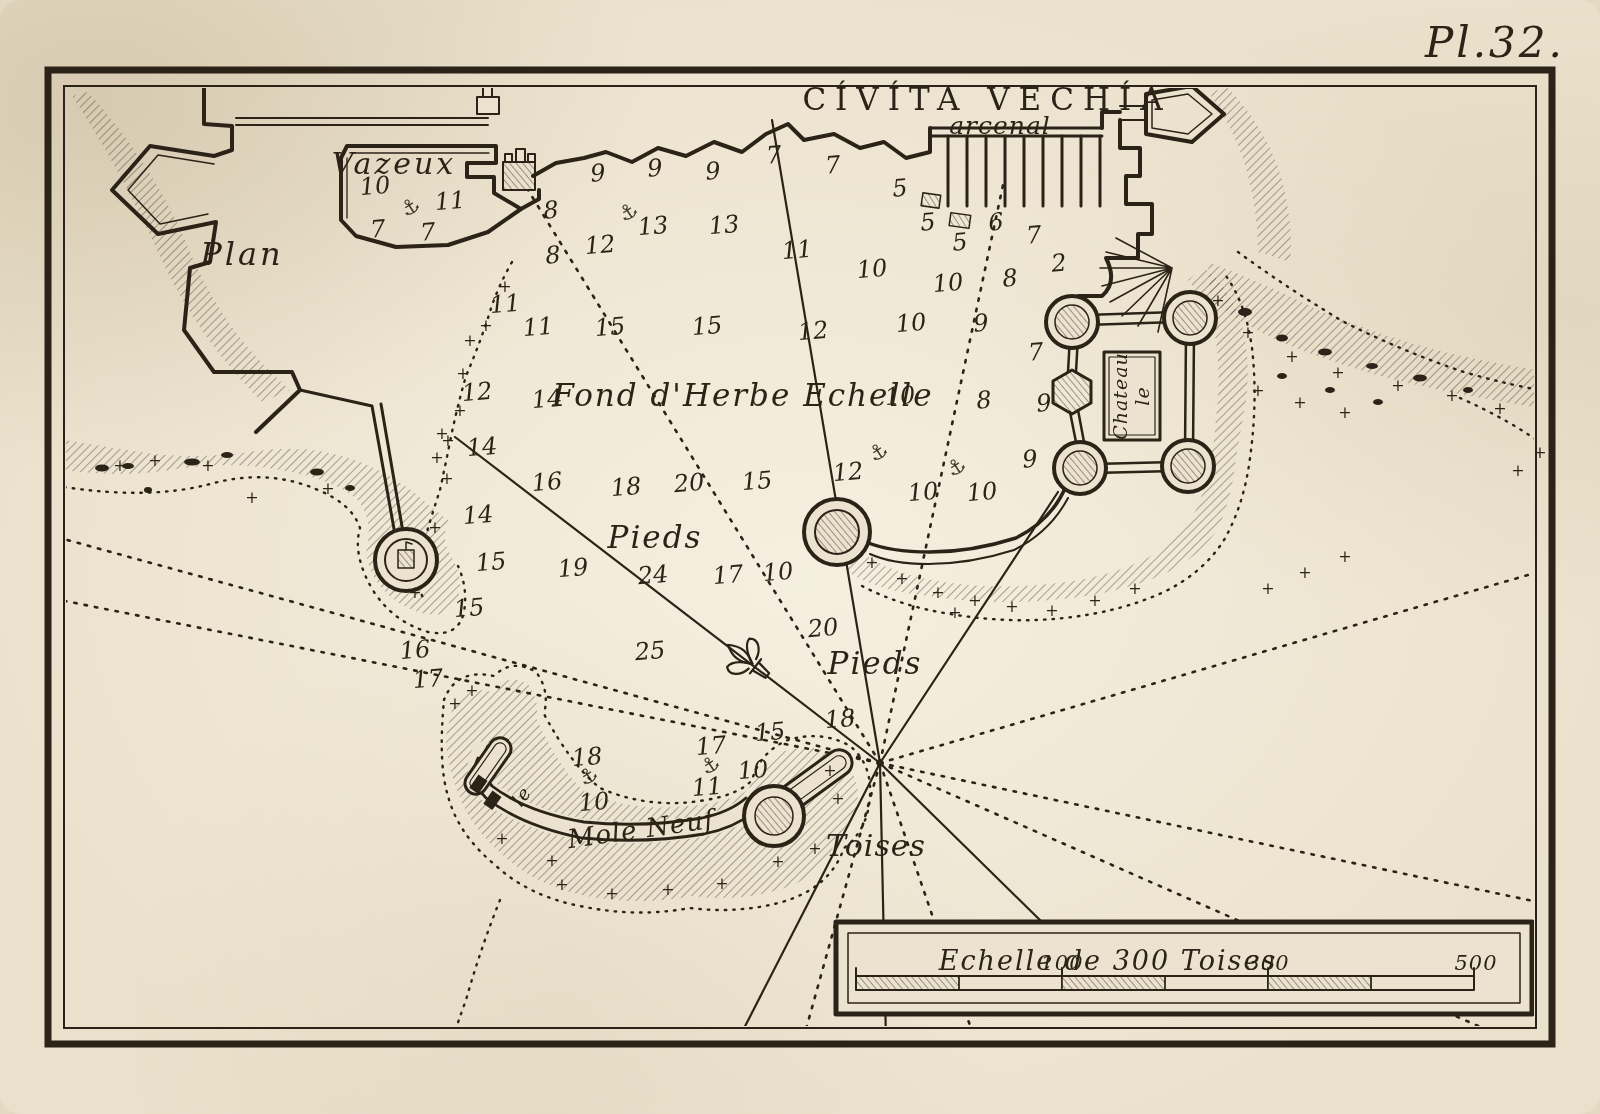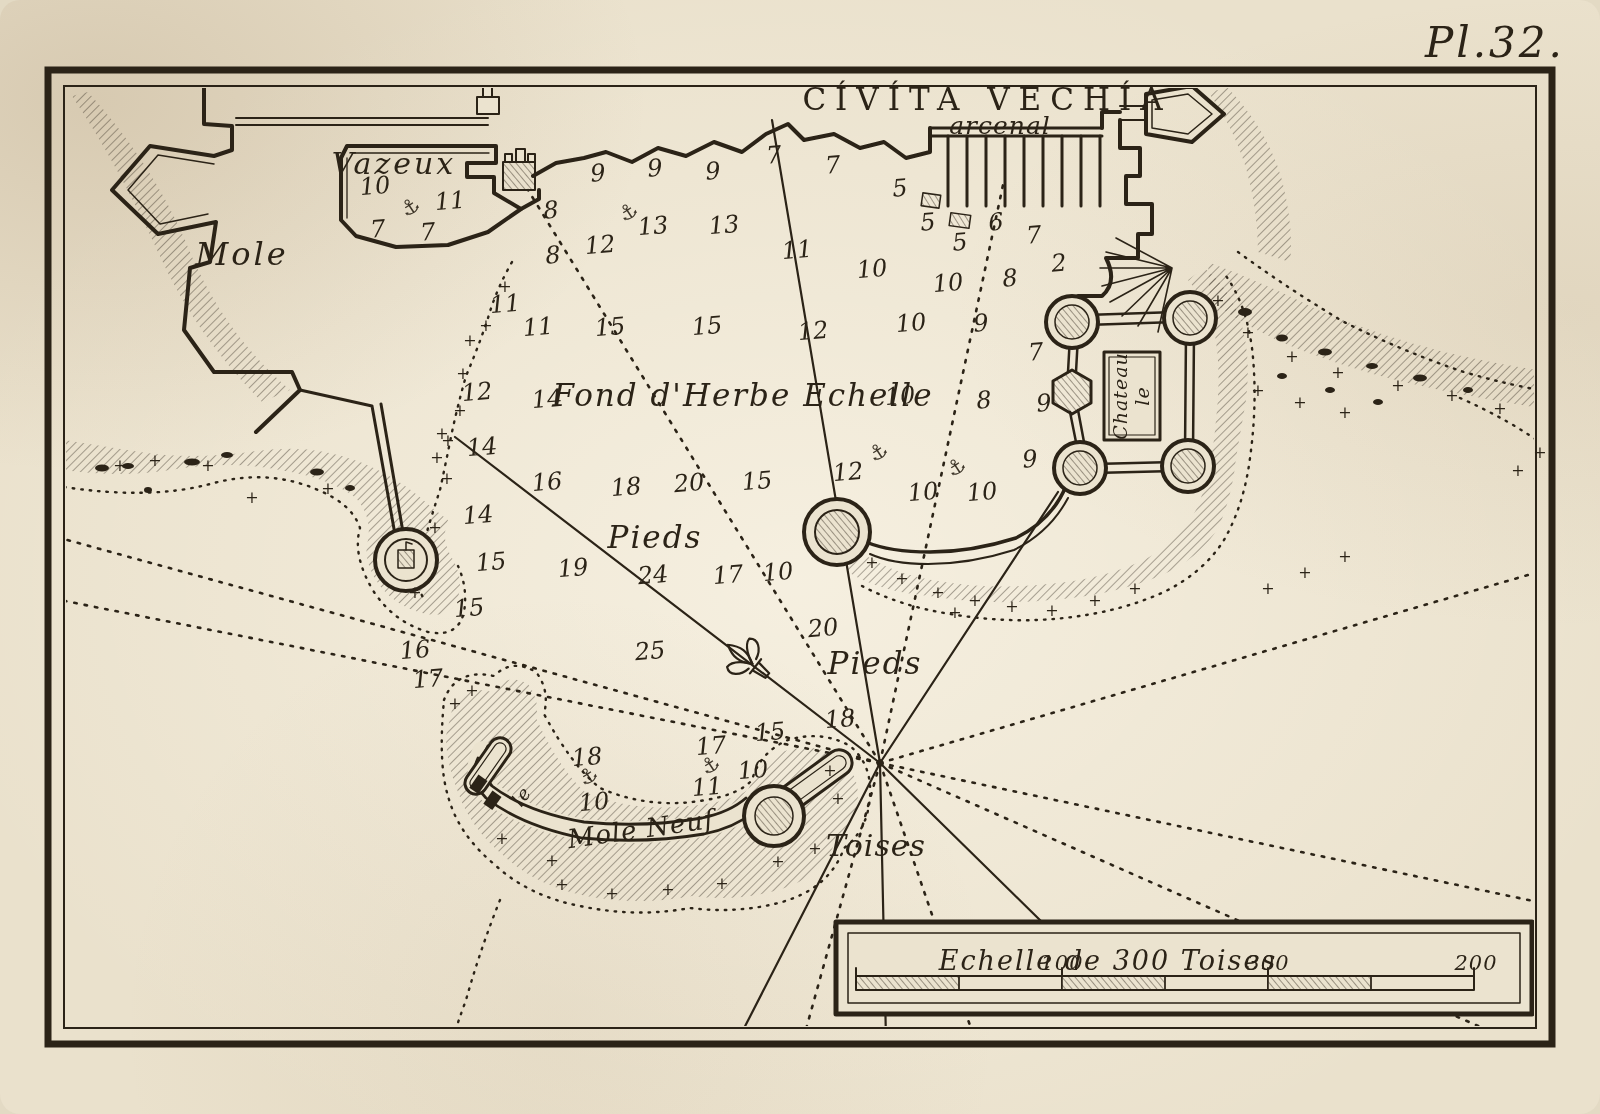--- a/index.html
+++ b/index.html
@@ -238,35 +238,35 @@
     <g fill="none" stroke="#2b2317">
       <rect x="48" y="70" width="1504" height="974" stroke-width="7"></rect>
       <rect x="64" y="86" width="1472" height="942" stroke-width="2"></rect>
     </g>
   </svg>
 
   <div class="layer">
     <div class="lbl city" style="left:987px;top:99px">Cívíta Vechía</div>
     <div class="lbl arsenal" style="left:1000px;top:125px">arcenal</div>
     <div class="lbl darce" style="left:394px;top:163px">Vazeux</div>
-    <div class="lbl fort" style="left:242px;top:254px">Mole</div>
+    <div class="lbl fort" style="left:242px;top:254px">Plan</div>
     <div class="lbl seabed" style="left:743px;top:395px">Fond d'Herbe Echelle</div>
     <div class="lbl pieds" style="left:655px;top:537px">Pieds</div>
     <div class="lbl pieds" style="left:875px;top:663px">Pieds</div>
     <div class="lbl chateau-label" style="left:1132px;top:396px">
       <span>Chateau</span><br>
       <span>le</span>
     </div>
     <div class="lbl mole" style="left:641px;top:829px">Mole Neuf</div>
     <div class="lbl mole-le" style="left:521px;top:796px">le</div>
     <div class="lbl fanal" style="left:876px;top:845px">Toises</div>
     <div class="lbl echelle" style="left:1108px;top:960px">Echelle de 300 Toises</div>
     <div class="lbl tick" style="left:1062px;top:963px">100</div>
     <div class="lbl tick" style="left:1268px;top:963px">300</div>
-    <div class="lbl tick" style="left:1476px;top:963px">200</div>
+    <div class="lbl tick" style="left:1476px;top:963px">500</div>
   </div>
 
   <div class="layer">
       <span class="sounding" style="left: 375px; top: 186px;">10</span>
       <span class="sounding" style="left: 450px; top: 201px;">11</span>
       <span class="sounding" style="left: 378px; top: 229px;">7</span>
       <span class="sounding" style="left: 428px; top: 232px;">7</span>
       <span class="sounding" style="left: 598px; top: 173px;">9</span>
       <span class="sounding" style="left: 655px; top: 168px;">9</span>
       <span class="sounding" style="left: 713px; top: 171px;">9</span>

